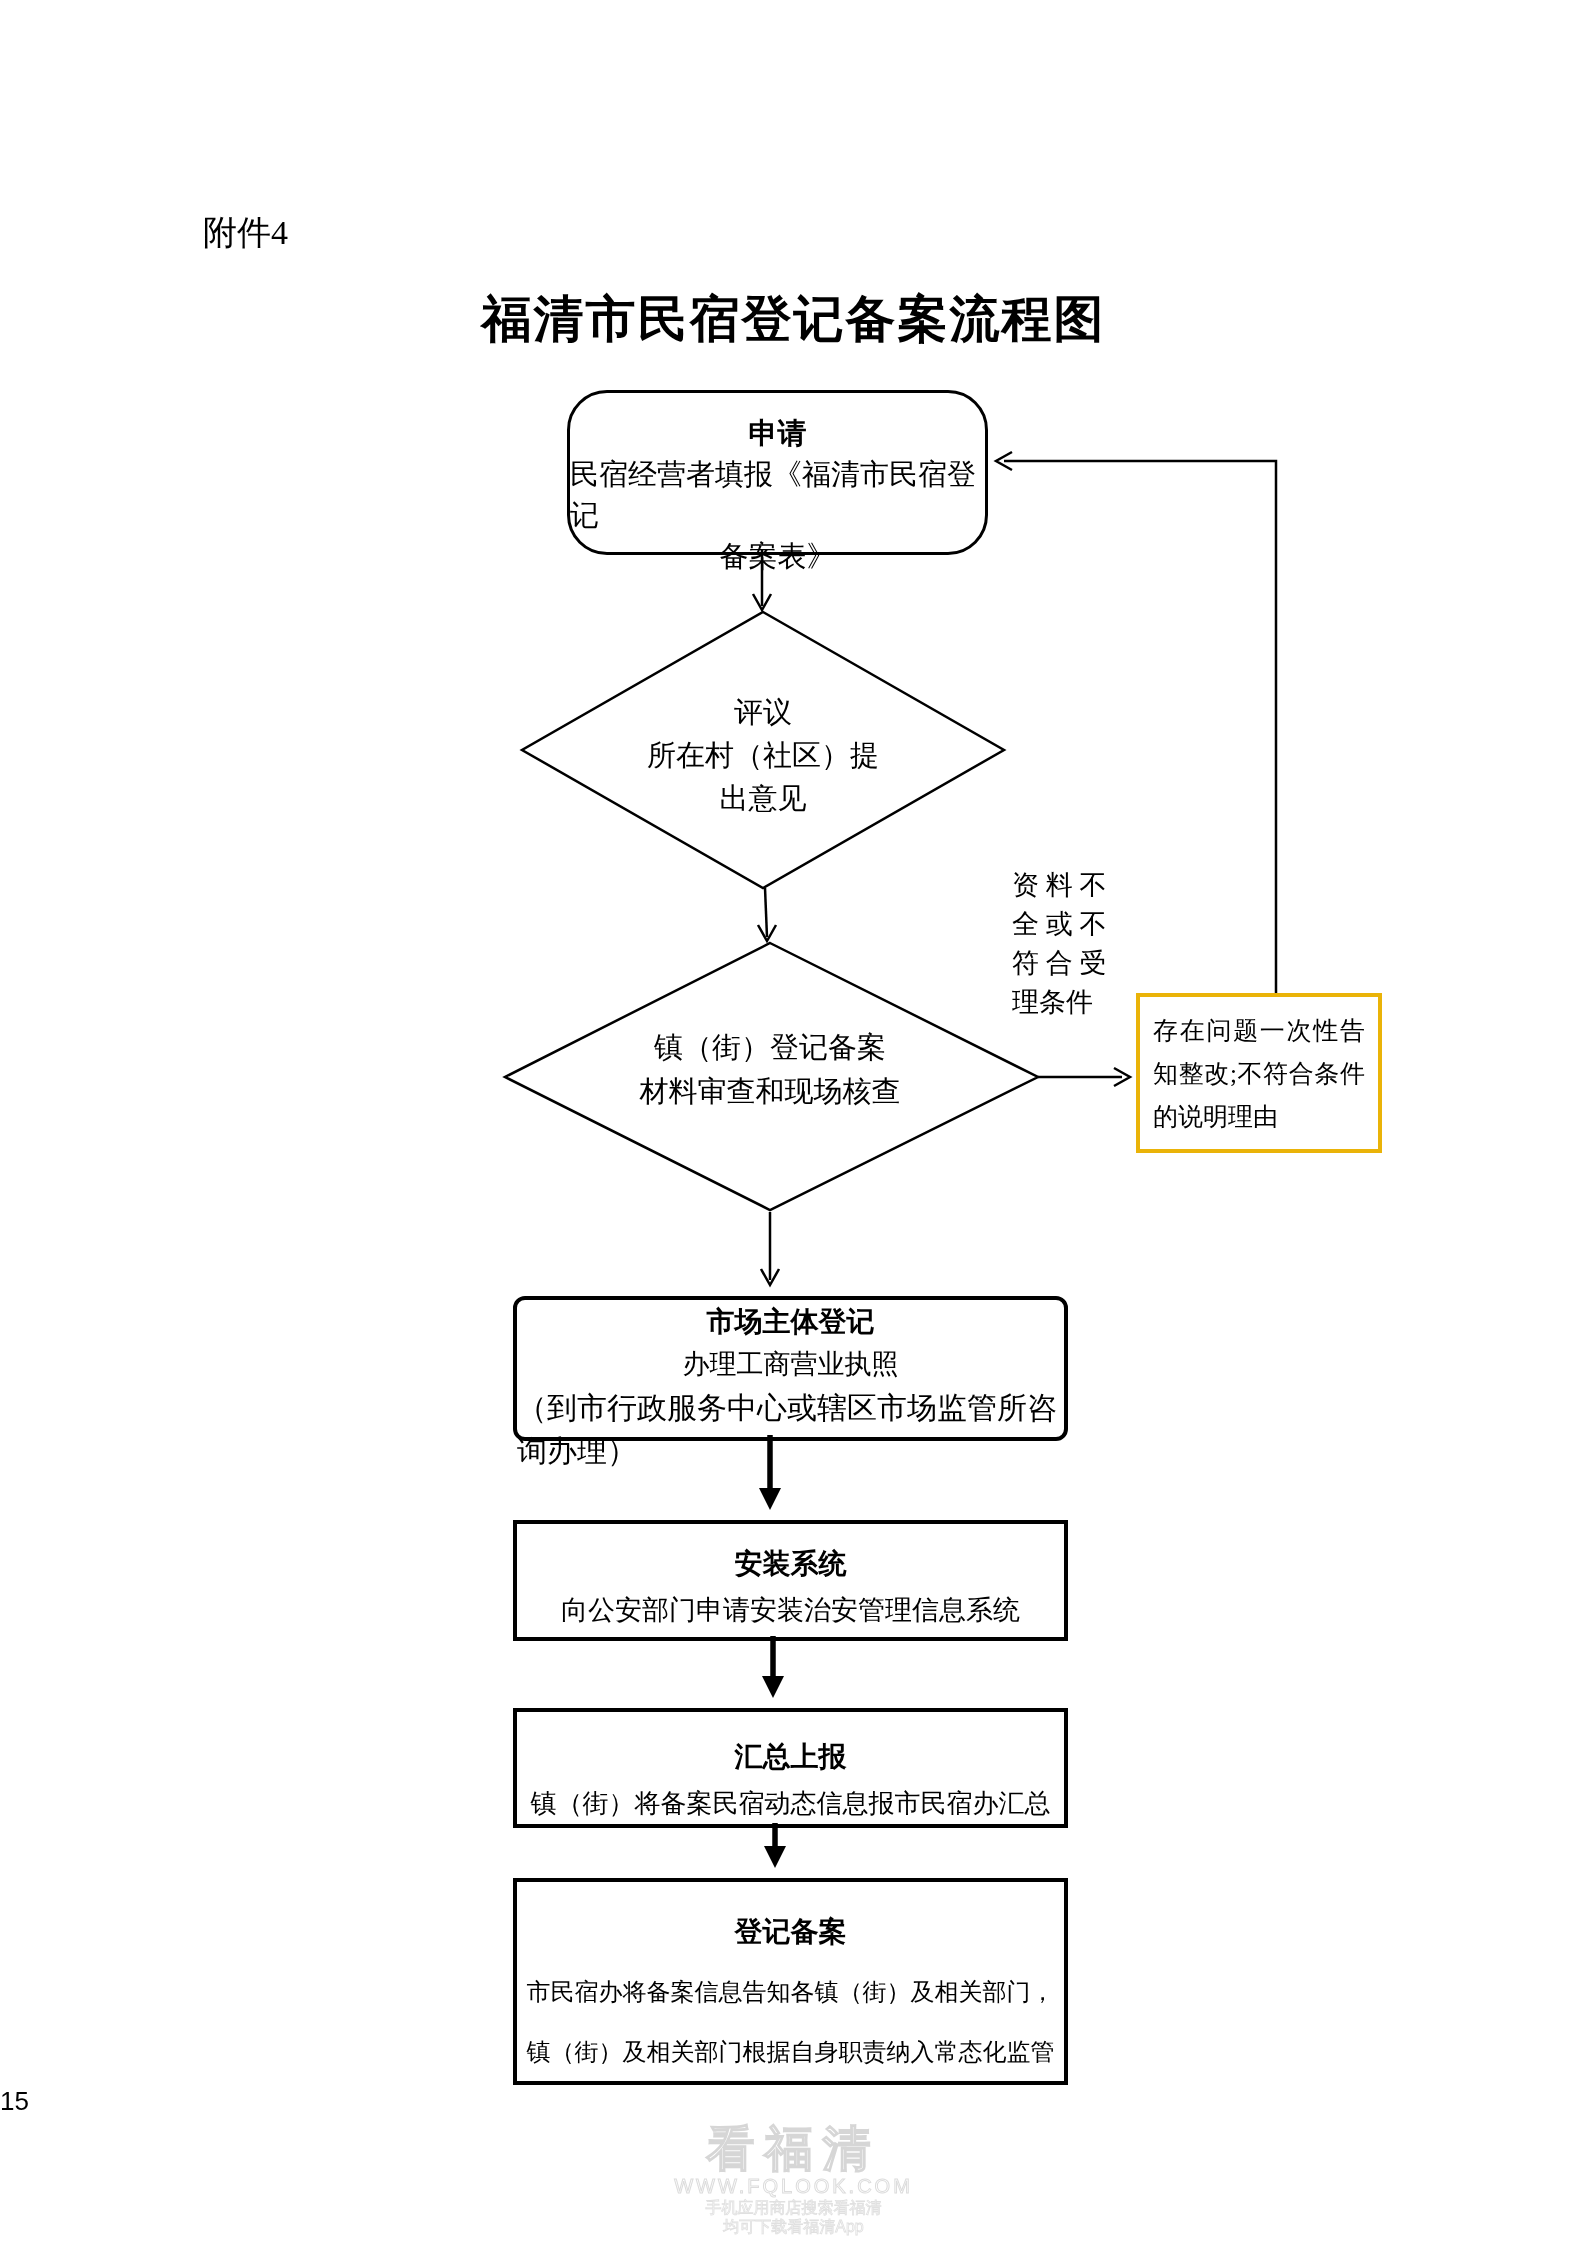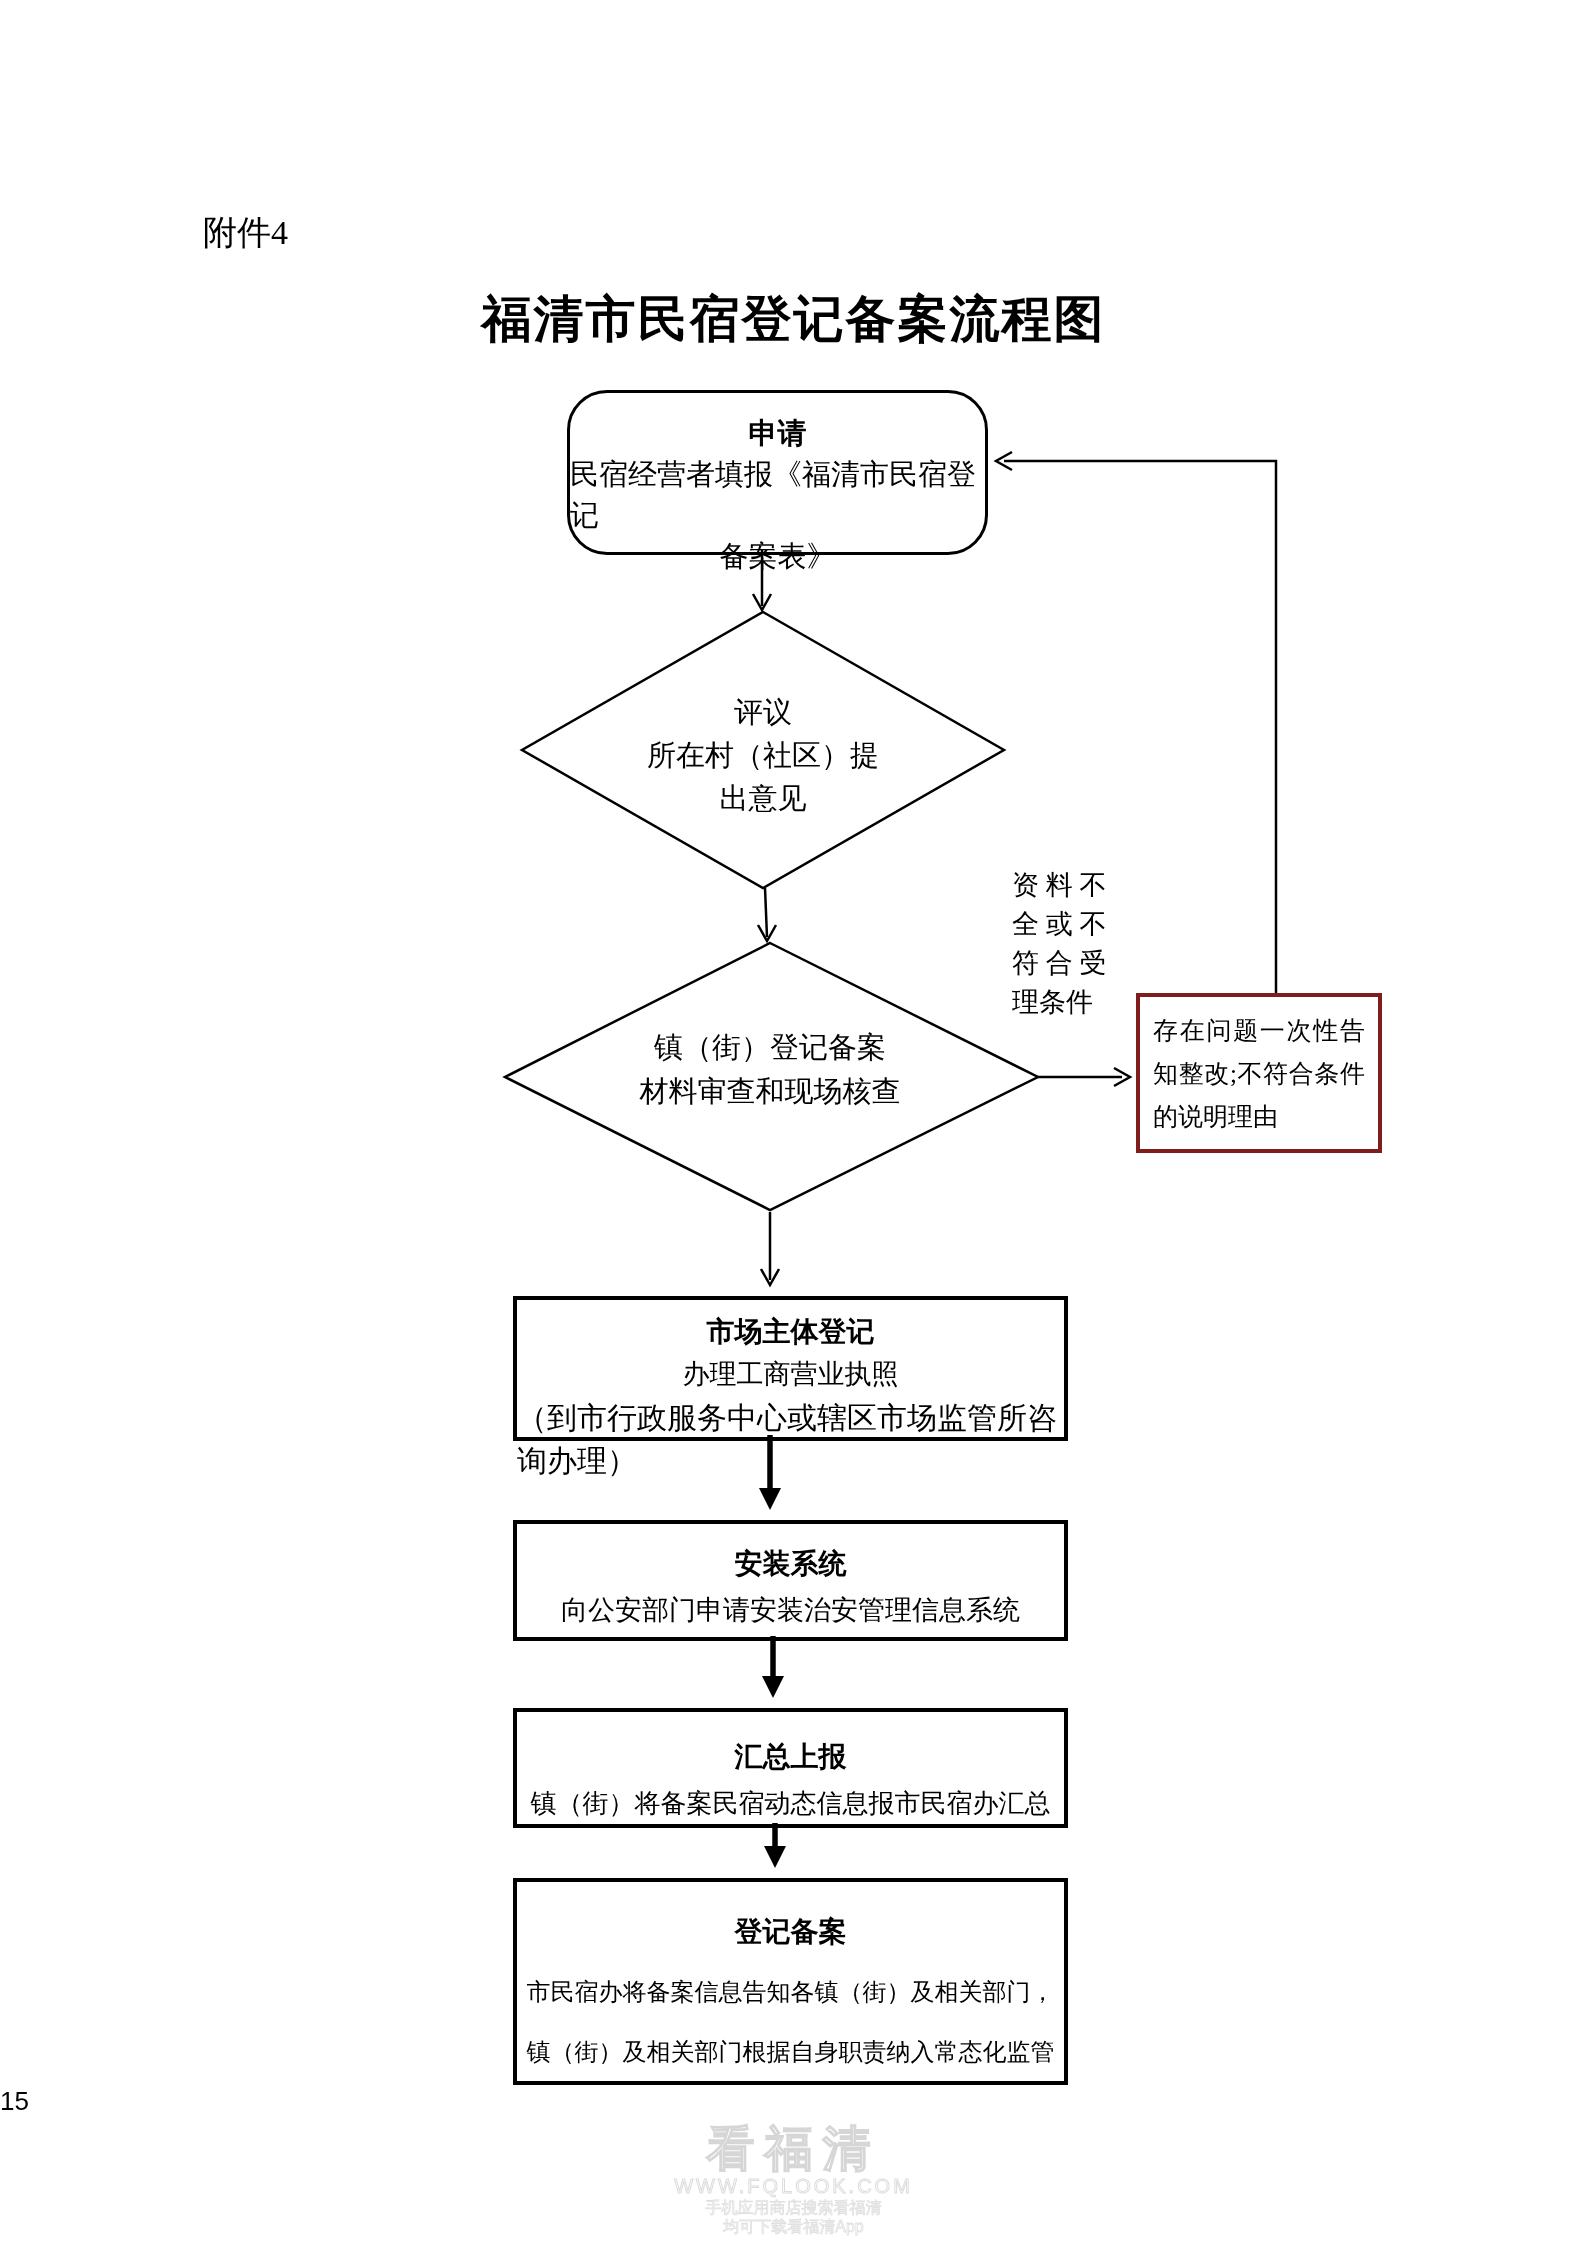--- a/index.html
+++ b/index.html
@@ -39,30 +39,30 @@
   .node .ttl{font-weight:bold;}
   .diamond-text{line-height:43px;font-size:29px;text-align:center;}
   .d1-text{left:563px;top:691px;width:400px;}
   .d2-text{left:570px;top:1025px;width:400px;line-height:44px;}
   .reject-label{
     left:1012px;top:866px;width:110px;
     font-size:27px;line-height:39px;white-space:nowrap;
   }
   .notice-box{
     left:1136px;top:993px;width:246px;height:160px;
-    border:4px solid #7f1d1d;box-sizing:border-box;
+    border:4px solid #eab308;box-sizing:border-box;
     padding:12px 13px 0 13px;
     font-size:25px;line-height:43px;
   }
   .notice-box .just{text-align:justify;text-align-last:justify;}
   .rect-node{
     left:513px;width:555px;
     border:4px solid #000;
   }
-  .market-box{top:1288px;height:145px;padding-top:10px;line-height:43px;}
+  .market-box{top:1288px;height:145px;line-height:43px;border-radius:12px;}
   .market-box .ttl{font-size:28px;}
   .market-box .l1{font-size:27px;}
   .market-box .l2{font-size:30px;}
   .system-box{top:1512px;height:121px;padding-top:16px;line-height:47px;}
   .system-box .ttl{font-size:28px;}
   .system-box .l1{font-size:27px;}
   .report-box{top:1700px;height:120px;padding-top:24px;line-height:47px;justify-content:center;}
   .report-box .ttl{font-size:28px;}
   .report-box .l1{font-size:26px;}
   .supervise-box{top:1870px;height:207px;padding-top:20px;line-height:60px;}

